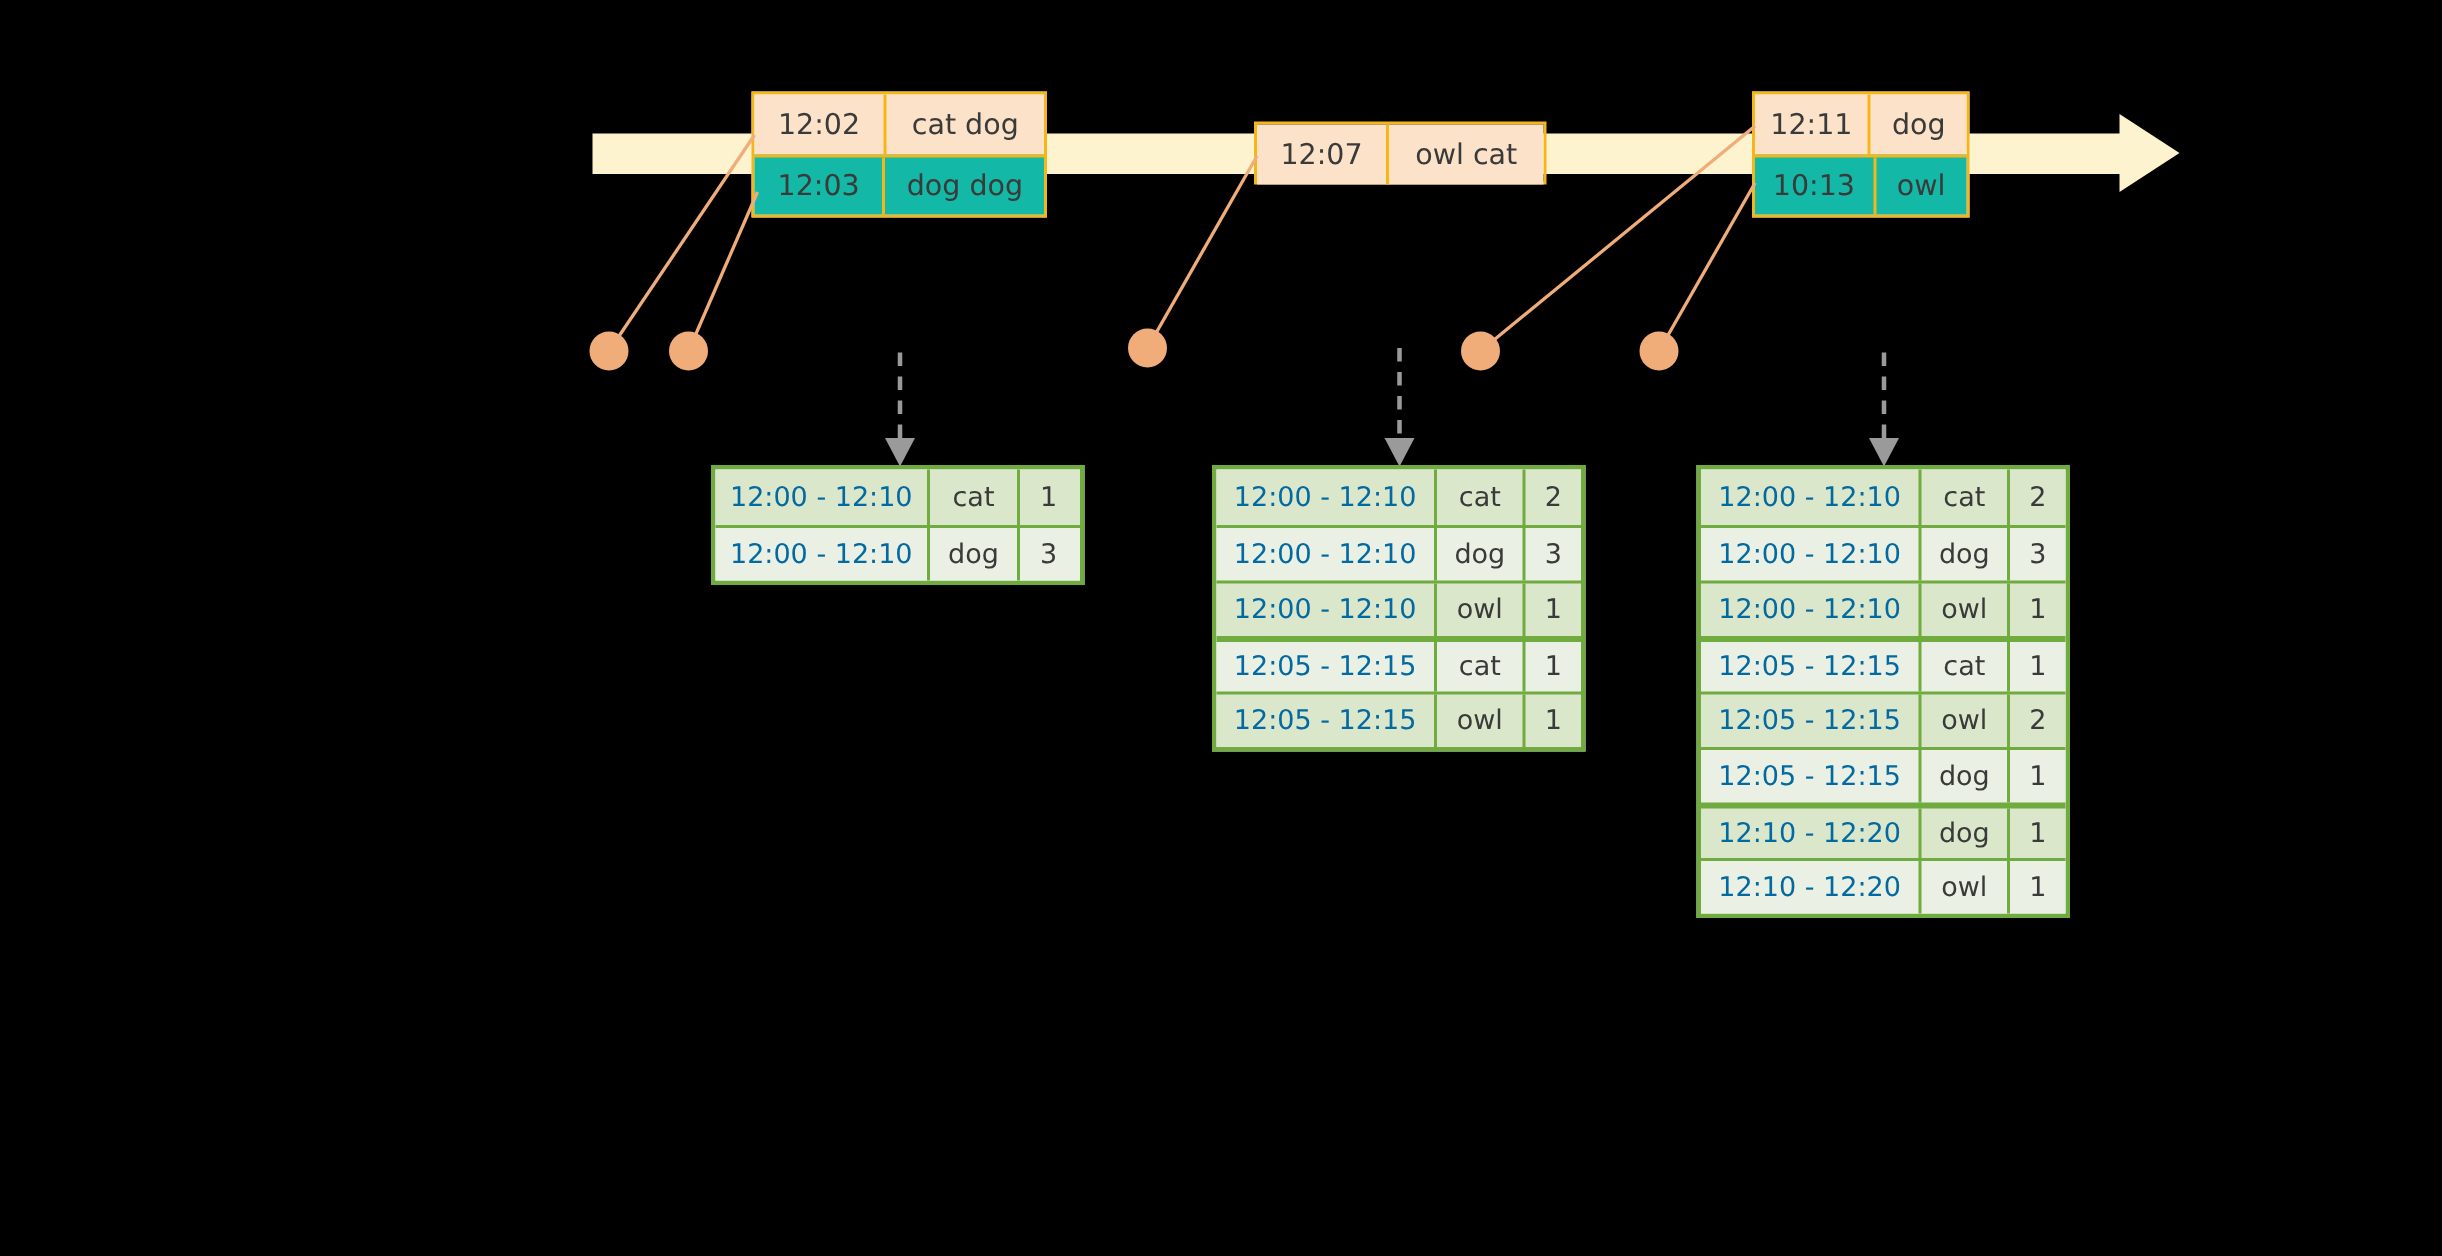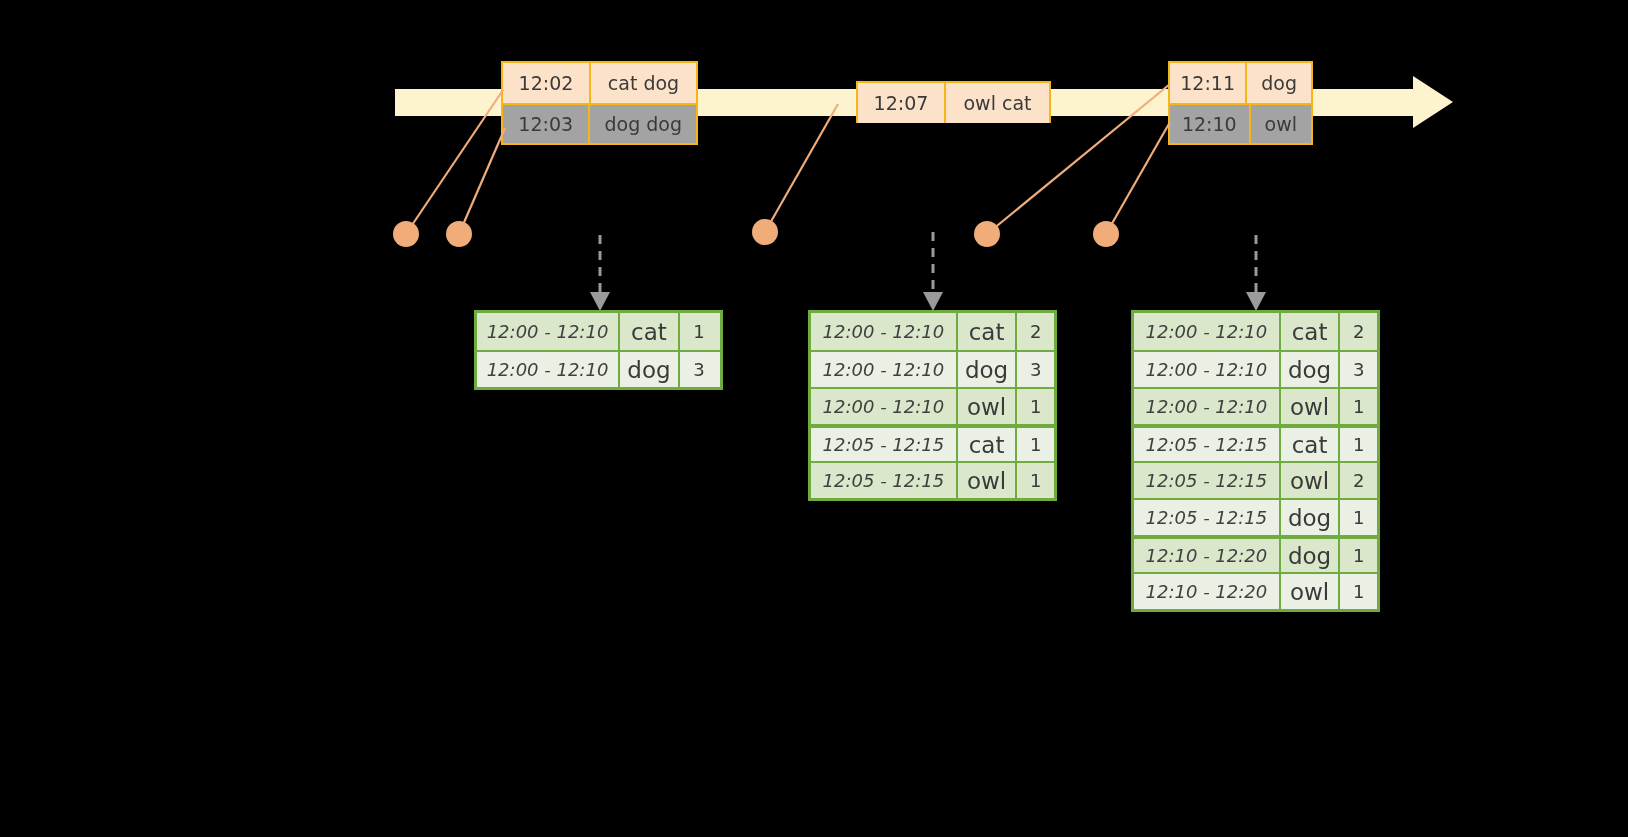--- a/index.html
+++ b/index.html
@@ -57,21 +57,21 @@
   }
   .event-row {
     display: flex;
     height: 40px;
     box-sizing: border-box;
   }
   .event-row + .event-row {
     border-top: 2px solid #f5b617;
   }
   .event-row.shade  { background: #fbe2c8; }
-  .event-row.plain  { background: #a3a3a3; }
+  .event-row.plain  { background: #14b8a6; }
   .event-time {
     width: 88px;
     display: flex;
     align-items: center;
     justify-content: center;
     font-size: 19px;
     color: #3a3a3a;
     border-right: 2px solid #f5b617;
     box-sizing: border-box;
   }
@@ -106,32 +106,31 @@
   }
   .rt-sep {
     border-top: 4px solid #70ab40 !important;
   }
   .rt-window {
     width: 148px;
     display: flex;
     align-items: center;
     justify-content: center;
     font-size: 18px;
-    color: #404040;
+    color: #0369a1;
     border-right: 2px solid #70ab40;
     box-sizing: border-box;
     white-space: nowrap;
-    font-style: italic;
   }
   .rt-key {
     width: 60px;
     display: flex;
     align-items: center;
     justify-content: center;
-    font-size: 23px;
+    font-size: 18px;
     color: #3a3a3a;
     border-right: 2px solid #70ab40;
     box-sizing: border-box;
   }
   .rt-count {
     width: 38px;
     display: flex;
     align-items: center;
     justify-content: center;
     font-size: 18px;
@@ -169,34 +168,34 @@
     <div class="event-row shade">
       <div class="event-time">12:02</div>
       <div class="event-words">cat dog</div>
     </div>
     <div class="event-row plain">
       <div class="event-time">12:03</div>
       <div class="event-words">dog dog</div>
     </div>
   </div>
 
-  <div class="event-group" style="left:856px; top:81px; width:195px; height:42px;">
+  <div class="event-group" style="left:836px; top:81px; width:195px; height:42px;">
     <div class="event-row shade">
       <div class="event-time">12:07</div>
       <div class="event-words">owl cat</div>
     </div>
   </div>
 
   <div class="event-group" style="left:1168px; top:61px; width:145px; height:84px;">
     <div class="event-row shade">
       <div class="event-time">12:11</div>
       <div class="event-words">dog</div>
     </div>
     <div class="event-row plain">
-      <div class="event-time">12:10</div>
+      <div class="event-time">10:13</div>
       <div class="event-words">owl</div>
     </div>
   </div>
 
   <svg id="wires" viewBox="0 0 1628 837">
 
     <line class="wire" x1="406" y1="234" x2="503" y2="90"></line>
     <line class="wire" x1="459" y1="234" x2="505" y2="128"></line>
     <line class="wire" x1="765" y1="232" x2="838" y2="104"></line>
     <line class="wire" x1="987" y1="234" x2="1170" y2="84"></line>

